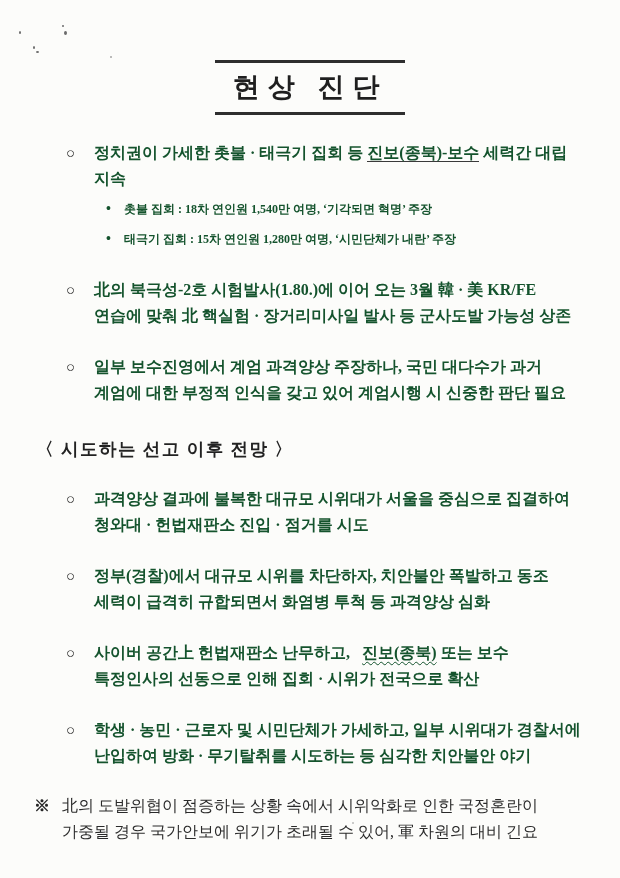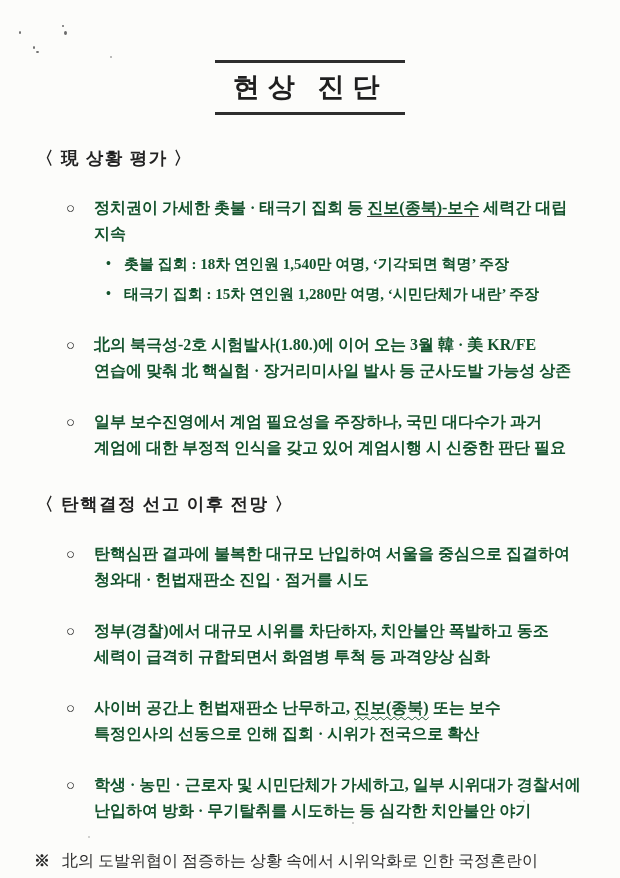--- a/index.html
+++ b/index.html
@@ -44,24 +44,25 @@
     flex:1;
     font-size:16px; line-height:26px;
     word-break:keep-all; color:#14532d;font-weight:bold;
   }
   .seg.u-solid { border-bottom:1.5px solid #3a3a3a; }
   .seg.u-wavy  {
     text-decoration:underline;
     text-decoration-style:wavy;
     text-decoration-thickness:1px;
     text-underline-offset:3px;
+    margin-left:8px;
   }
   .sub { display:flex; margin-top:4px; margin-left:12px; }
   .sub .sbullet { flex:none; width:18px; font-size:14px; line-height:26px; }
-  .sub .stext   { flex:1; font-size:15px; line-height:26px; word-break:keep-all; }
+  .sub .stext   { flex:1; font-size:12px; line-height:26px; word-break:keep-all; }
 
   
   .footnote { display:flex; margin:24px 38px 0 34px; }
   .footnote .fn-marker {
     flex:none; width:28px;
     font-size:16px; line-height:26px; font-weight:bold; color:#262626;
   }
   .footnote .fn-text {
     flex:1; font-size:16px; line-height:26px; word-break:keep-all; color:#2a2a2a;
   }
@@ -82,48 +83,47 @@
   <span class="speck" style="left:88px;top:836px;width:2px;height:2px;opacity:.4;"></span>
 
   <div class="title-wrap">
     <div class="title-block">
       <span class="title-text">현상 진단</span>
     </div>
   </div>
 
   <div id="content">
       <section class="section">
-        <div class="heading">〈 現 상황 평가 〉</div>
         <div class="items">
           <div class="item">
             <span class="marker">○</span>
             <div class="body"><span class="seg">정치권이 가세한 촛불 · 태극기 집회 등 </span><span class="seg u-solid">진보(종북)-보수</span><span class="seg"> 세력간 대립 지속</span><div class="sub">
                 <span class="sbullet">•</span>
                 <span class="stext">촛불 집회 : 18차 연인원 1,540만 여명, ‘기각되면 혁명’ 주장</span>
               </div><div class="sub">
                 <span class="sbullet">•</span>
                 <span class="stext">태극기 집회 : 15차 연인원 1,280만 여명, ‘시민단체가 내란’ 주장</span>
               </div></div>
           </div>
           <div class="item">
             <span class="marker">○</span>
             <div class="body"><span class="seg">北의 북극성-2호 시험발사(1.80.)에 이어 오는 3월 韓 · 美 KR/FE 연습에 맞춰 北 핵실험 · 장거리미사일 발사 등 군사도발 가능성 상존</span></div>
           </div>
           <div class="item">
             <span class="marker">○</span>
-            <div class="body"><span class="seg">일부 보수진영에서 계엄 필요성을 주장하나, 국민 대다수가 과거 계엄에 대한 부정적 인식을 갖고 있어 계엄시행 시 신중한 판단 필요</span></div>
+            <div class="body"><span class="seg">일부 보수진영에서 계엄 과격양상 주장하나, 국민 대다수가 과거 계엄에 대한 부정적 인식을 갖고 있어 계엄시행 시 신중한 판단 필요</span></div>
           </div>
         </div>
       </section>
       <section class="section">
-        <div class="heading">〈 탄핵결정 선고 이후 전망 〉</div>
+        <div class="heading">〈 시도하는 선고 이후 전망 〉</div>
         <div class="items">
           <div class="item">
             <span class="marker">○</span>
-            <div class="body"><span class="seg">탄핵심판 결과에 불복한 대규모 난입하여 서울을 중심으로 집결하여 청와대 · 헌법재판소 진입 · 점거를 시도</span></div>
+            <div class="body"><span class="seg">과격양상 결과에 불복한 대규모 시위대가 서울을 중심으로 집결하여 청와대 · 헌법재판소 진입 · 점거를 시도</span></div>
           </div>
           <div class="item">
             <span class="marker">○</span>
             <div class="body"><span class="seg">정부(경찰)에서 대규모 시위를 차단하자, 치안불안 폭발하고 동조 세력이 급격히 규합되면서 화염병 투척 등 과격양상 심화</span></div>
           </div>
           <div class="item">
             <span class="marker">○</span>
             <div class="body"><span class="seg">사이버 공간上 헌법재판소 난무하고, </span><span class="seg u-wavy">진보(종북)</span><span class="seg"> 또는 보수 특정인사의 선동으로 인해 집회 · 시위가 전국으로 확산</span></div>
           </div>
           <div class="item">

